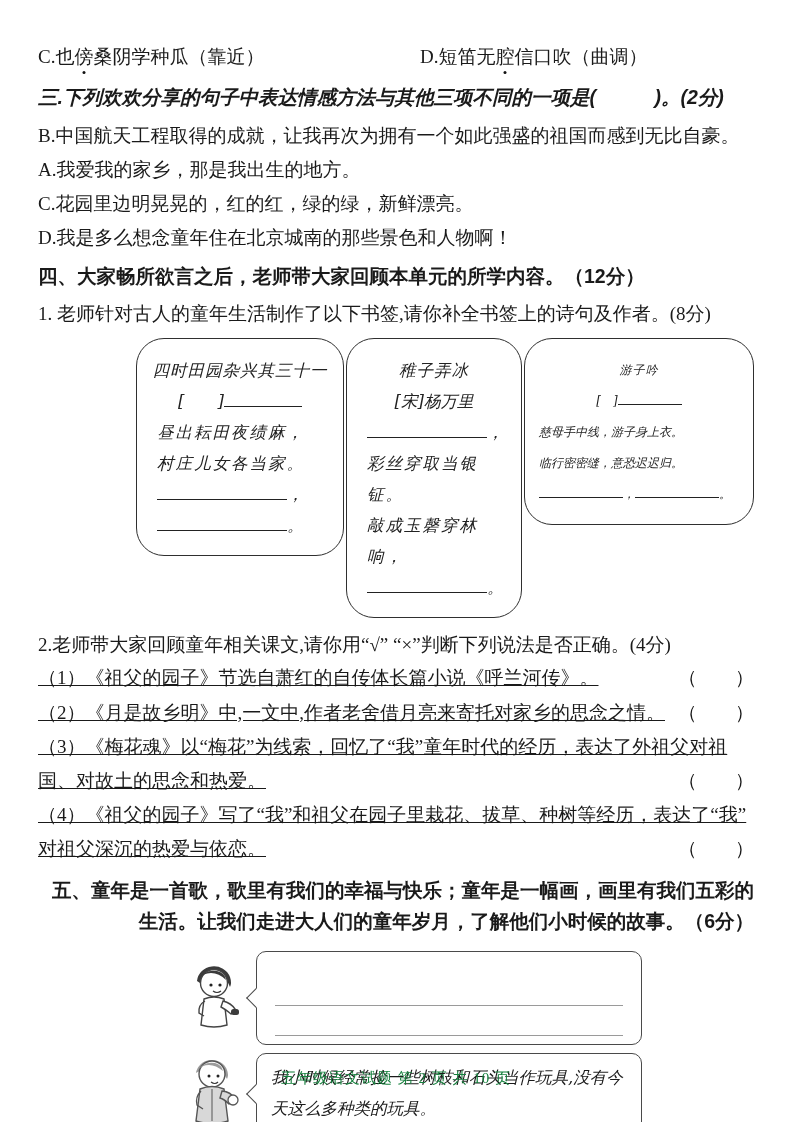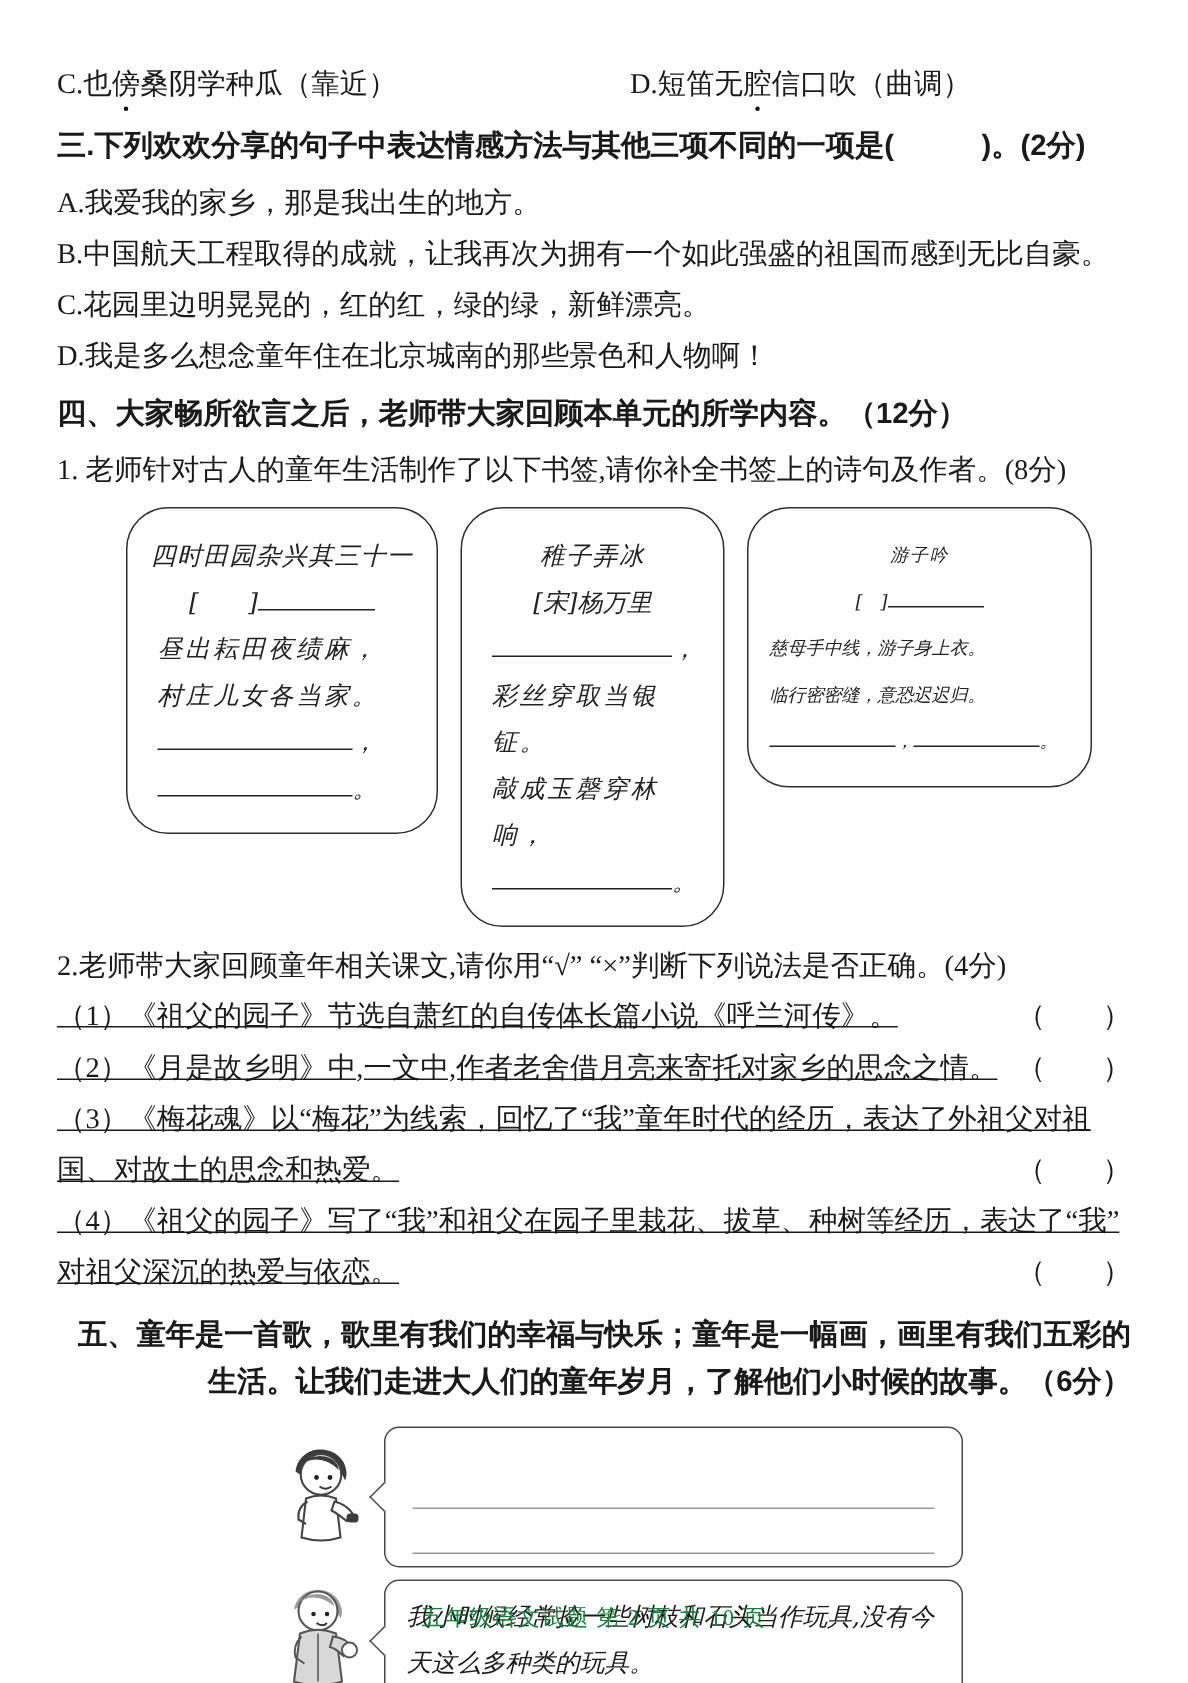--- a/index.html
+++ b/index.html
@@ -22,28 +22,28 @@
   .emdot::after {
     content:""; position:absolute; left:50%; bottom:-4px;
     width:3px; height:3px; border-radius:50%; background:#111;
     transform:translateX(-50%);
   }
   
   .hd {
     font-family:"Liberation Sans","DejaVu Sans",sans-serif;
     font-weight:700; font-size:19.5px; line-height:31px;
   }
-  .hd3 { margin:10px 0 6px; }
+  .hd3 { margin:10px 0 6px;font-style:italic; }
   .hd4 { margin:6px 0 5px; }
   .hd5 { margin:10px 0 8px;text-align:right; }
   
   .opt { font-size:19px; line-height:34px; }
   .qline { font-size:19px; line-height:33px; }
   
-  .bookmarks { display:flex; align-items:flex-start; gap:15px; margin:8px 0 10px 46px; }
+  .bookmarks { display:flex; align-items:flex-start; gap:2px; margin:8px 0 10px 46px;justify-content:flex-end; }
   .bookmark {
     border:1.6px solid #2f2f2f; border-radius:28px;
     background:#fff; padding:16px 12px 14px;
     font-family:"DejaVu Serif","Liberation Serif",serif;
     font-style:italic; font-size:16.5px; line-height:31px;
     color:#222;
   }
   .bm1 { width:208px; }
   .bm2 { width:176px; }
   .bm3 { width:230px; font-size:12px; }
@@ -90,22 +90,22 @@
 <body>
 
 <div class="page">
 
   <div class="cd-row">
     <div class="cd-c"><span>C.也</span><span class="emdot">傍</span><span>桑阴学种瓜（靠近）</span></div>
     <div class="cd-d"><span>D.短笛无</span><span class="emdot">腔</span><span>信口吹（曲调）</span></div>
   </div>
 
   <div class="hd hd3">三.下列欢欢分享的句子中表达情感方法与其他三项不同的一项是(　　　)。(2分)</div>
+  <div class="opt">B.中国航天工程取得的成就，让我再次为拥有一个如此强盛的祖国而感到无比自豪。</div>
   <div class="opt">A.我爱我的家乡，那是我出生的地方。</div>
-  <div class="opt">B.中国航天工程取得的成就，让我再次为拥有一个如此强盛的祖国而感到无比自豪。</div>
   <div class="opt">C.花园里边明晃晃的，红的红，绿的绿，新鲜漂亮。</div>
   <div class="opt">D.我是多么想念童年住在北京城南的那些景色和人物啊！</div>
 
   <div class="hd hd4">四、大家畅所欲言之后，老师带大家回顾本单元的所学内容。（12分）</div>
   <div class="qline">1. 老师针对古人的童年生活制作了以下书签,请你补全书签上的诗句及作者。(8分)</div>
 
   <div class="bookmarks">
 
     <div class="bookmark bm1">
       <div class="bm-title">四时田园杂兴其三十一</div>

